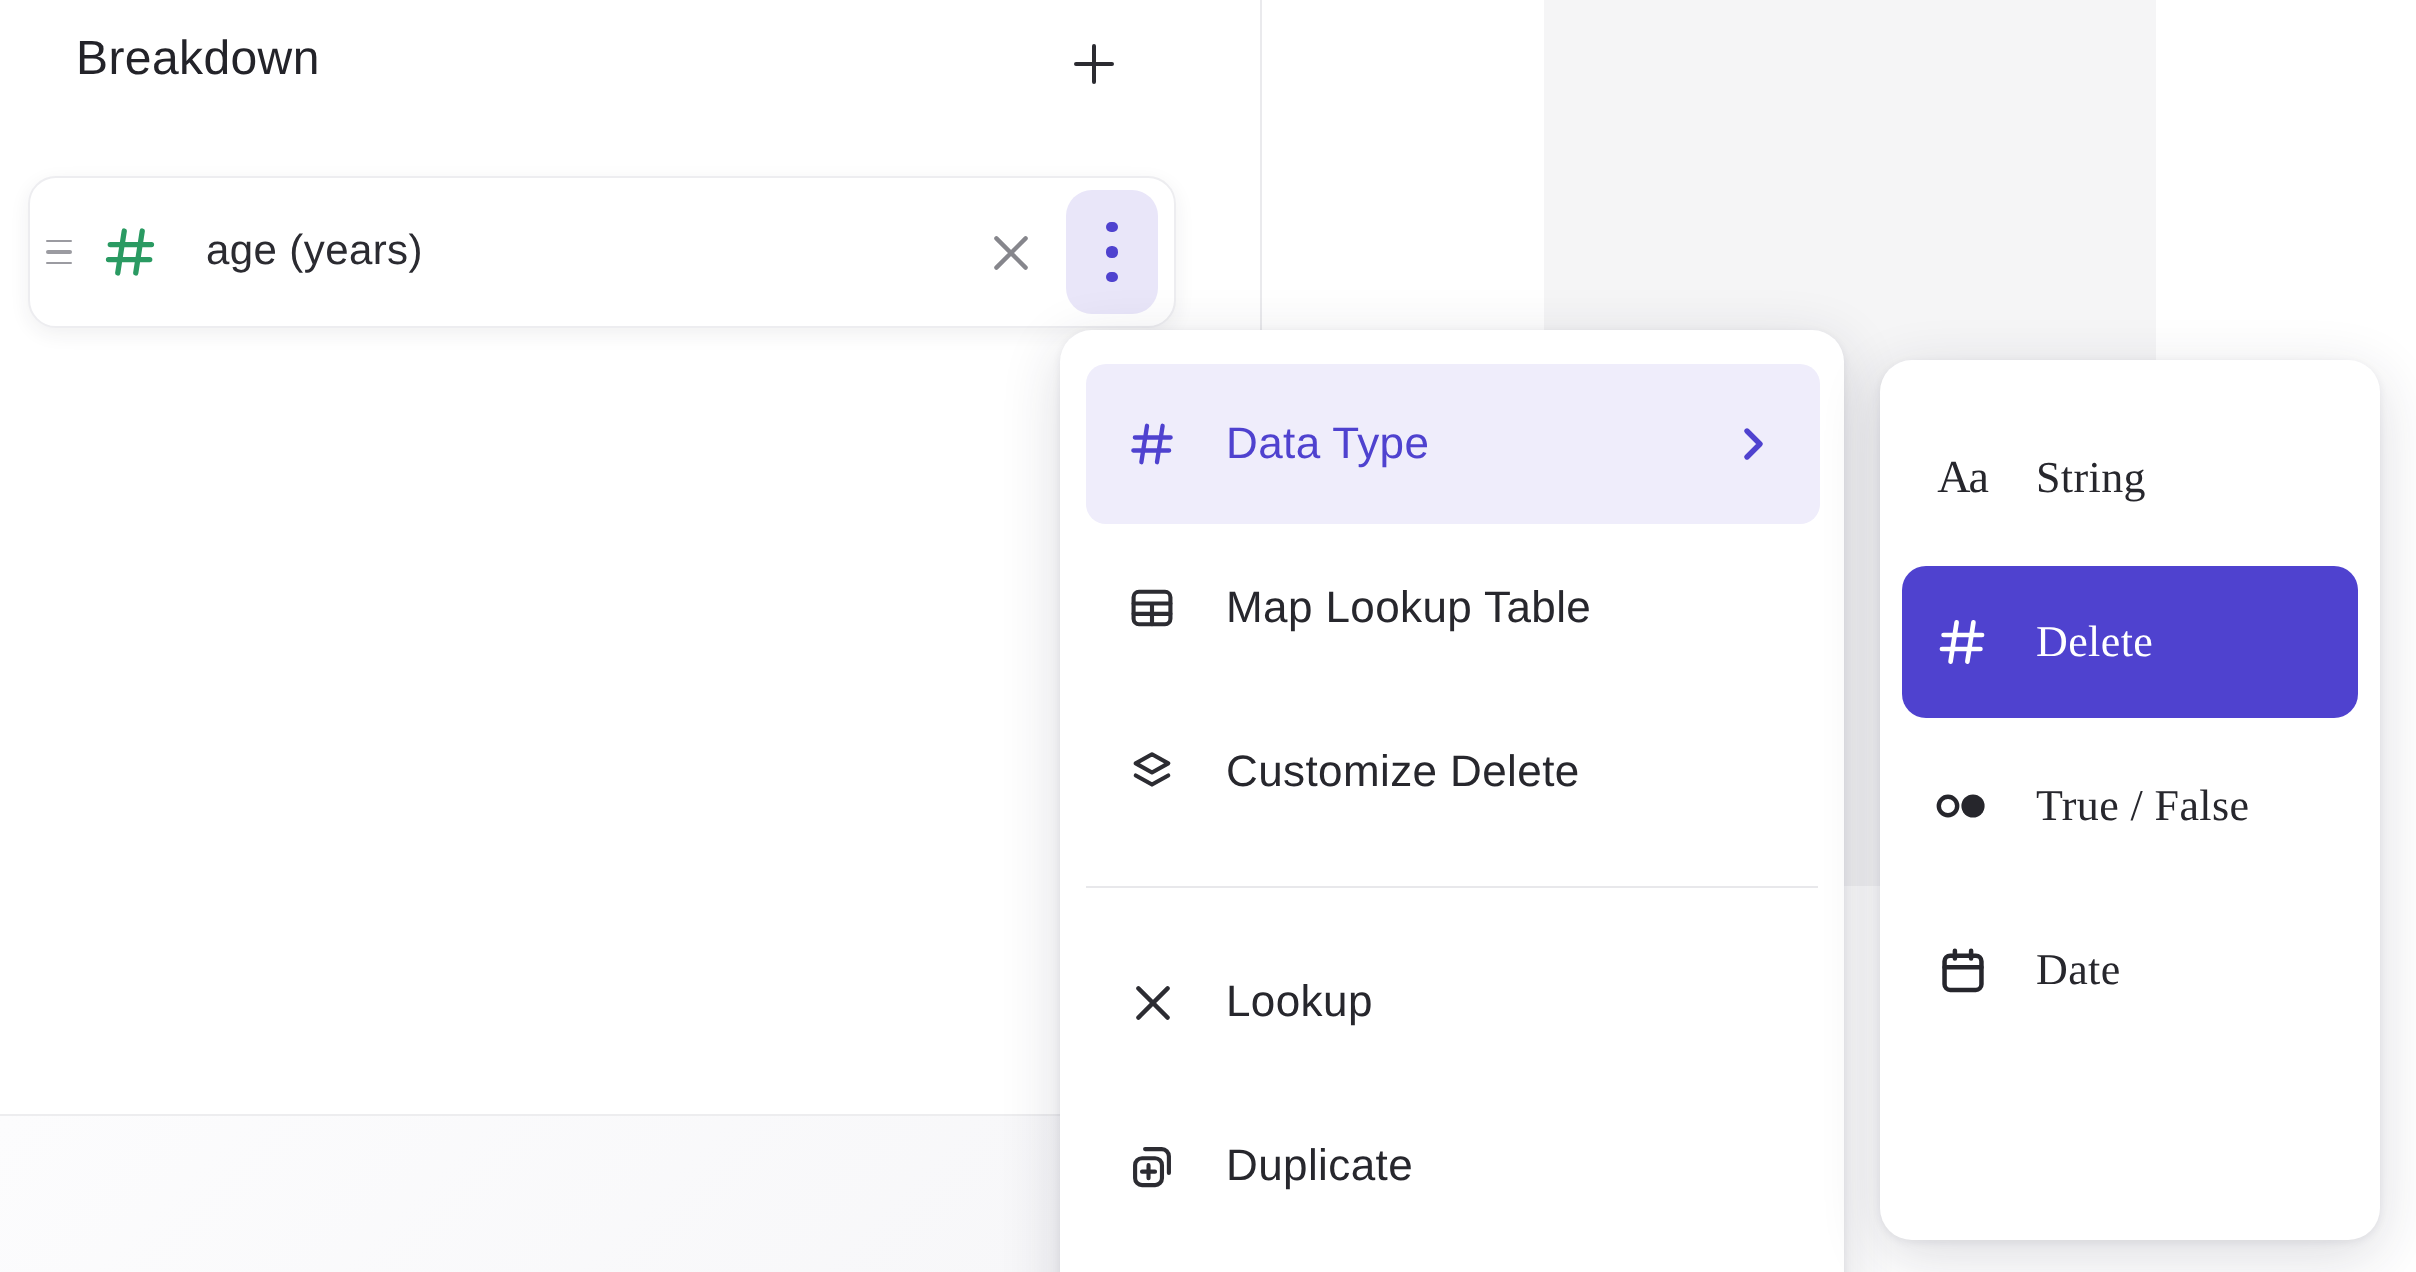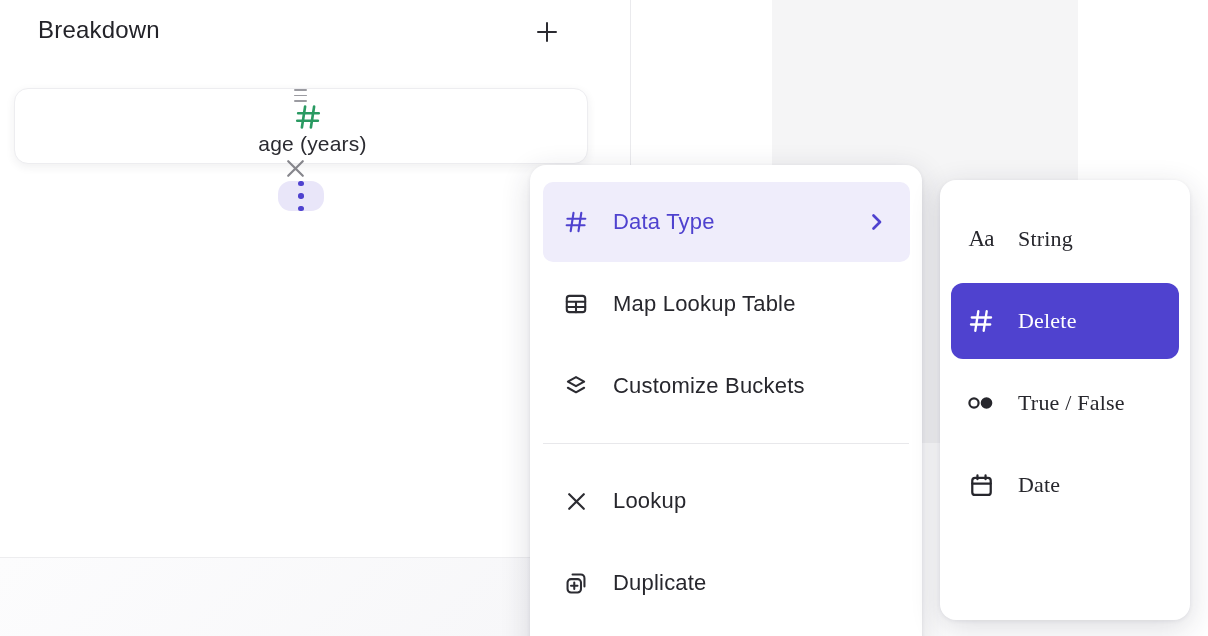--- a/index.html
+++ b/index.html
@@ -23,21 +23,21 @@
   .panel-title { position:absolute; left:38px; top:16px; font-size:24px; font-weight:400;
     letter-spacing:.2px; color:#232329; z-index:1; }
   .add-btn { position:absolute; left:527px; top:12px; width:40px; height:40px;
     display:flex; align-items:center; justify-content:center;
     background:none; border:none; cursor:pointer; z-index:1; color:#2b2b31; }
 
   
   .field-card { position:absolute; left:14px; top:88px; width:574px; height:76px;
     background:#fff; border:1px solid #ededf0; border-radius:14px;
     box-shadow:0 3px 10px rgba(40,40,60,.07);
-    display:flex; align-items:center; padding:0 8px 0 8px; z-index:2;flex-direction:column; }
+    display:flex; align-items:center; padding:0 8px 0 8px; z-index:2; }
   .drag-handle { width:14px; display:flex; flex-direction:column; gap:4px; cursor:grab; }
   .drag-handle span { display:block; width:13px; height:1.5px; background:#9b9ba1; border-radius:1px; }
   .field-type-icon { margin-left:13px; color:var(--green); }
   .field-label { margin-left:23px; font-size:21px; color:#2b2b31; letter-spacing:.2px; }
   .field-spacer { flex:1; }
   .x-btn { width:34px; height:34px; display:flex; align-items:center; justify-content:center;
     background:none; border:none; cursor:pointer; color:#86868c; margin-right:11px; }
   .kebab-btn { width:46px; height:62px; border-radius:13px; background:var(--accent-soft-strong);
     border:none; cursor:pointer; display:flex; flex-direction:column; gap:7px;
     align-items:center; justify-content:center; }
@@ -133,21 +133,21 @@
     </span>
     <span class="mi-label">Map Lookup Table</span>
   </div>
   <div class="menu-item">
     <span class="mi-icon">
       <svg width="26" height="26" viewBox="0 0 24 24" fill="none" stroke="currentColor" stroke-width="1.9" stroke-linecap="round" stroke-linejoin="round">
         <path d="M12 3.8L19.5 8 12 12.2 4.5 8 12 3.8z"></path>
         <path d="M4.5 13.6L12 17.8l7.5-4.2"></path>
       </svg>
     </span>
-    <span class="mi-label">Customize Buckets</span>
+    <span class="mi-label">Customize Delete</span>
   </div>
   <div class="menu-divider"></div>
   <div class="menu-item">
     <span class="mi-icon">
       <svg width="25" height="25" viewBox="0 0 24 24" fill="none" stroke="currentColor" stroke-width="2.1" stroke-linecap="round">
         <path d="M5 5l14 14M19 5L5 19"></path>
       </svg>
     </span>
     <span class="mi-label">Lookup</span>
   </div>

